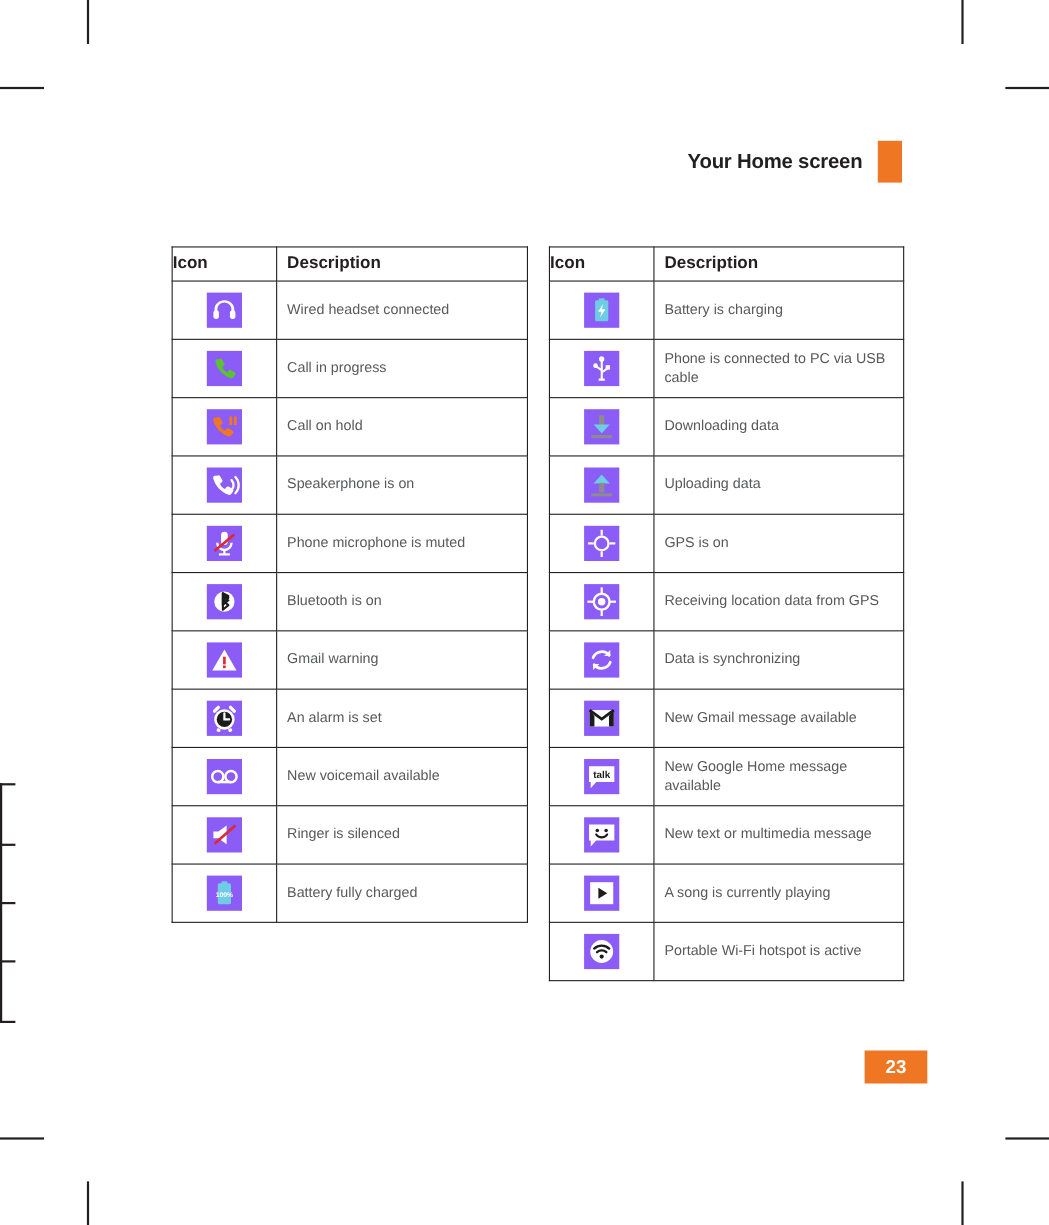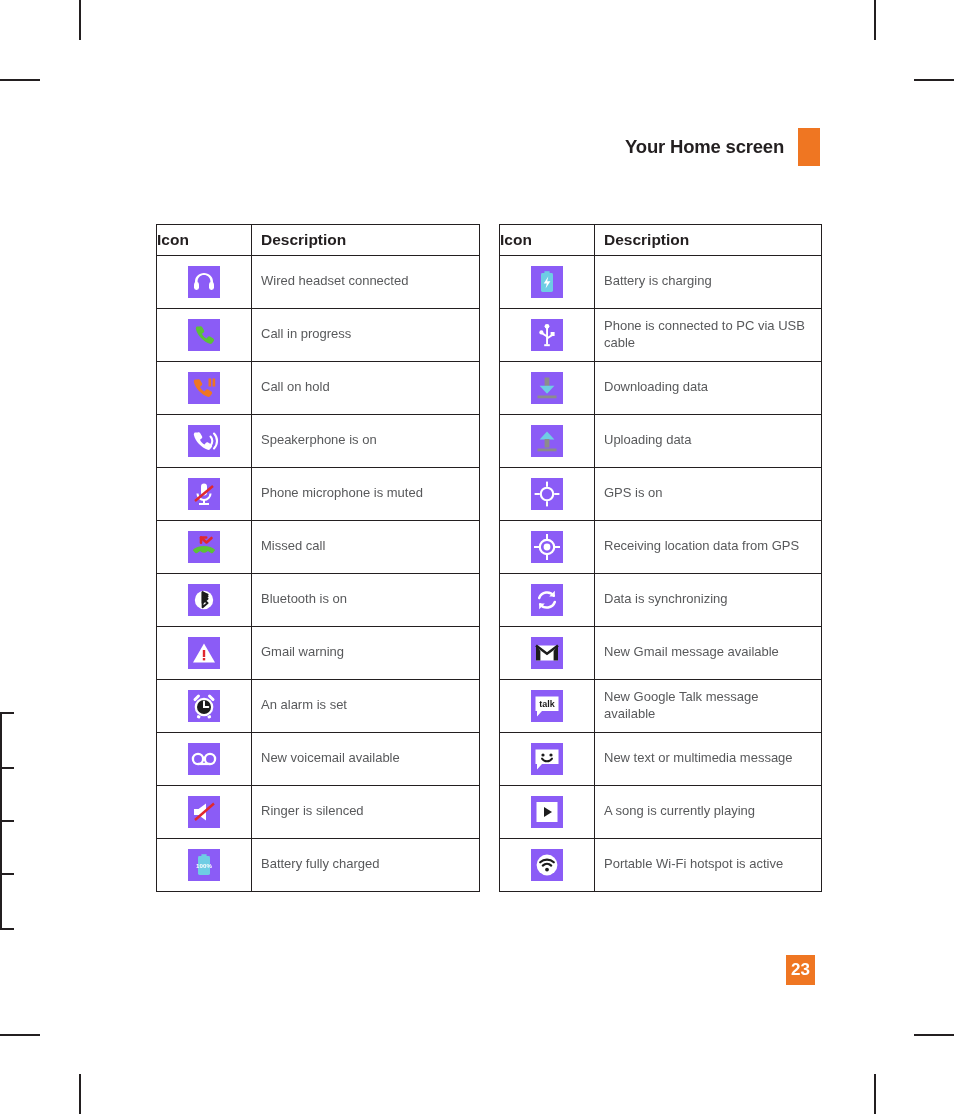--- a/index.html
+++ b/index.html
@@ -46,21 +46,21 @@
     width: 22px;
     height: 38px;
     background: #ef7622;
   }
 
   
   .page-number {
     position: absolute;
     left: 786px;
     top: 955px;
-    width: 29px;
+    width: 57px;
     height: 30px;
     background: #ef7622;
     color: #ffffff;
     font-size: 17px;
     font-weight: bold;
     display: flex;
     align-items: center;
     justify-content: center;
   }
 
@@ -186,28 +186,20 @@
               <rect x="13" y="5.5" width="6" height="12" rx="3" fill="#fff"></rect>
               <path d="M9.5 15.5a6.5 6.5 0 0 0 13 0" stroke="#fff" stroke-width="2.1" fill="none"></path>
               <rect x="15" y="21.5" width="2" height="4.5" fill="#fff"></rect>
               <rect x="11" y="25" width="10" height="2" fill="#fff"></rect>
               <line x1="7" y1="23" x2="25" y2="8" stroke="#e0282e" stroke-width="2.4"></line>
             </svg></span></td>
         <td class="cell-desc">Phone microphone is muted</td>
       </tr>
       <tr>
         <td class="cell-icon"><span class="chip"><svg viewBox="0 0 32 32">
-              <path d="M16 15c-4.6 0-8.8 1.5-11.3 3.9l2.3 2.8c.6.7 1.6.8 2.3.3l2-1.4c.6-.4 1.3-.3 1.8.1 1.7 1.3 4.1 1.3 5.8 0 .5-.4 1.2-.5 1.8-.1l2 1.4c.7.5 1.7.4 2.3-.3l2.3-2.8C24.8 16.5 20.6 15 16 15z" fill="#5bc236"></path>
-              <path d="M13 6.5l5.5 5 5-4.5" stroke="#e0282e" stroke-width="2.6" fill="none" stroke-linecap="round" stroke-linejoin="round"></path>
-              <path d="M13 6.5h5.2M13 6.5v5.2" stroke="#e0282e" stroke-width="2.6" fill="none" stroke-linecap="round"></path>
-            </svg></span></td>
-        <td class="cell-desc">Missed call</td>
-      </tr>
-      <tr>
-        <td class="cell-icon"><span class="chip"><svg viewBox="0 0 32 32">
               <circle cx="16" cy="16" r="9.2" fill="#fff"></circle>
               <path d="M14.6 10.5l5 4.2-5 4.2V8.3l5 4.2-5 4.2" stroke="#1c1c1c" stroke-width="1.9" fill="none" stroke-linejoin="round" stroke-linecap="round"></path>
               <path d="M14.6 8.3v15l5-4.2-5-4.2 5-4.2z" fill="none" stroke="#1c1c1c" stroke-width="1.9" stroke-linejoin="round"></path>
             </svg></span></td>
         <td class="cell-desc">Bluetooth is on</td>
       </tr>
       <tr>
         <td class="cell-icon"><span class="chip"><svg viewBox="0 0 32 32">
               <path d="M16 6.5L27 25.5H5z" fill="#fff"></path>
               <rect x="14.8" y="13" width="2.4" height="7" fill="#e0282e"></rect>
@@ -335,21 +327,21 @@
               <path d="M5 8.5l11 8.2 11-8.2" fill="none" stroke="#1c1c1c" stroke-width="2.6"></path>
               <path d="M5 8.5v15h4.4V14zM27 8.5v15h-4.4V14z" fill="#1c1c1c"></path>
             </svg></span></td>
         <td class="cell-desc">New Gmail message available</td>
       </tr>
       <tr>
         <td class="cell-icon"><span class="chip"><svg viewBox="0 0 32 32">
               <path d="M4.5 6.5h23v14.5H11l-5 5.5v-5.5H4.5z" fill="#fff"></path>
               <text x="16" y="17" font-family="Liberation Sans, sans-serif" font-size="9" font-weight="bold" fill="#1c1c1c" text-anchor="middle">talk</text>
             </svg></span></td>
-        <td class="cell-desc">New Google Talk message available</td>
+        <td class="cell-desc">New Google Home message available</td>
       </tr>
       <tr>
         <td class="cell-icon"><span class="chip"><svg viewBox="0 0 32 32">
               <path d="M4.5 6.5h23v14.5H11l-5 5.5v-5.5H4.5z" fill="#fff"></path>
               <circle cx="12" cy="12" r="1.6" fill="#1c1c1c"></circle>
               <circle cx="20" cy="12" r="1.6" fill="#1c1c1c"></circle>
               <path d="M11 15.6a6 6 0 0 0 10 0" stroke="#1c1c1c" stroke-width="1.9" fill="none" stroke-linecap="round"></path>
             </svg></span></td>
         <td class="cell-desc">New text or multimedia message</td>
       </tr>

